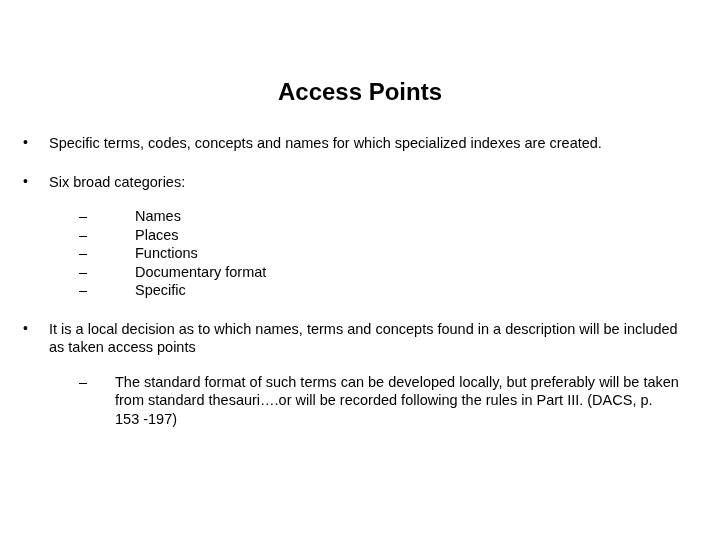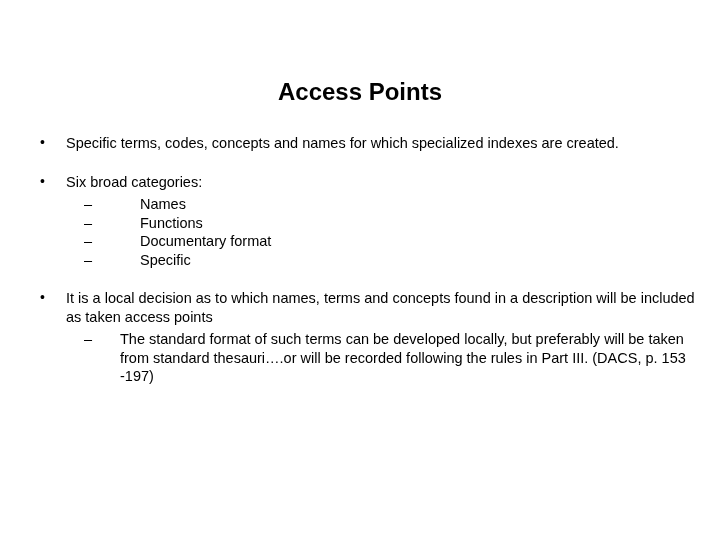--- a/index.html
+++ b/index.html
@@ -21,21 +21,21 @@
   .title {
     font-size: 24px;
     font-weight: bold;
     text-align: center;
     padding-top: 78px;
     padding-bottom: 28px;
   }
   .content {
     font-size: 14.5px;
     line-height: 1.28;
-    padding-left: 36px;
+    padding-left: 19px;
     padding-right: 24px;
   }
   ul.level1 {
     list-style: none;
     margin: 0;
     padding: 0;
   }
   ul.level1 > li {
     position: relative;
     padding-left: 30px;
@@ -43,21 +43,21 @@
   }
   ul.level1 > li::before {
     content: "•";
     position: absolute;
     left: 4px;
     top: 0;
     font-size: 14px;
   }
   ul.level2 {
     list-style: none;
-    margin: 4px;
+    margin: 16px;
     padding: 0;
   }
   ul.level2 > li {
     position: relative;
     padding-left: 50px;
   }
   ul.level2 > li::before {
     content: "–";
     position: absolute;
     left: 14px;
@@ -77,20 +77,21 @@
     <ul class="level1">
 
       <li>
         <span>Specific terms, codes, concepts and names for which specialized indexes are created.</span>
       </li>
 
       <li>
         <span>Six broad categories:</span>
         <ul class="level2">
           <li><span class="sub-indent">Names</span></li>
+          <li><span class="sub-indent">Places</span></li>
           <li><span class="sub-indent">Functions</span></li>
           <li><span class="sub-indent">Documentary format</span></li>
           <li><span class="sub-indent">Specific</span></li>
         </ul>
       </li>
 
       <li>
         <span>It is a local decision as to which names, terms and concepts found in a description will be included as taken access points</span>
         <ul class="level2">
           <li><span>The standard format of such terms can be developed locally, but preferably will be taken from standard thesauri….or will be recorded following the rules in Part III. (DACS, p. 153 -197)</span></li>

